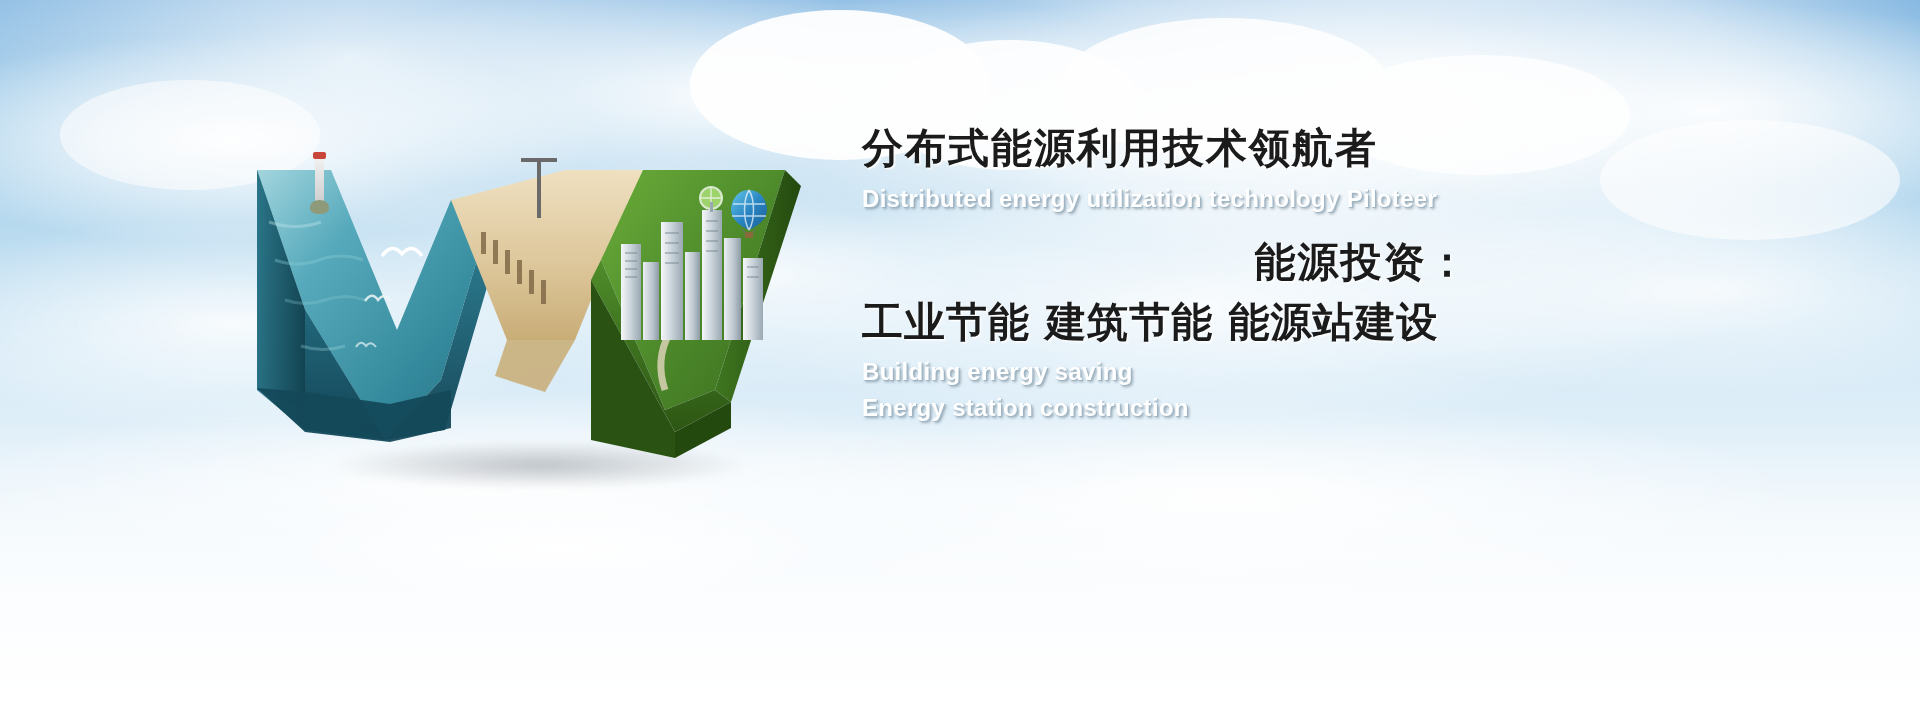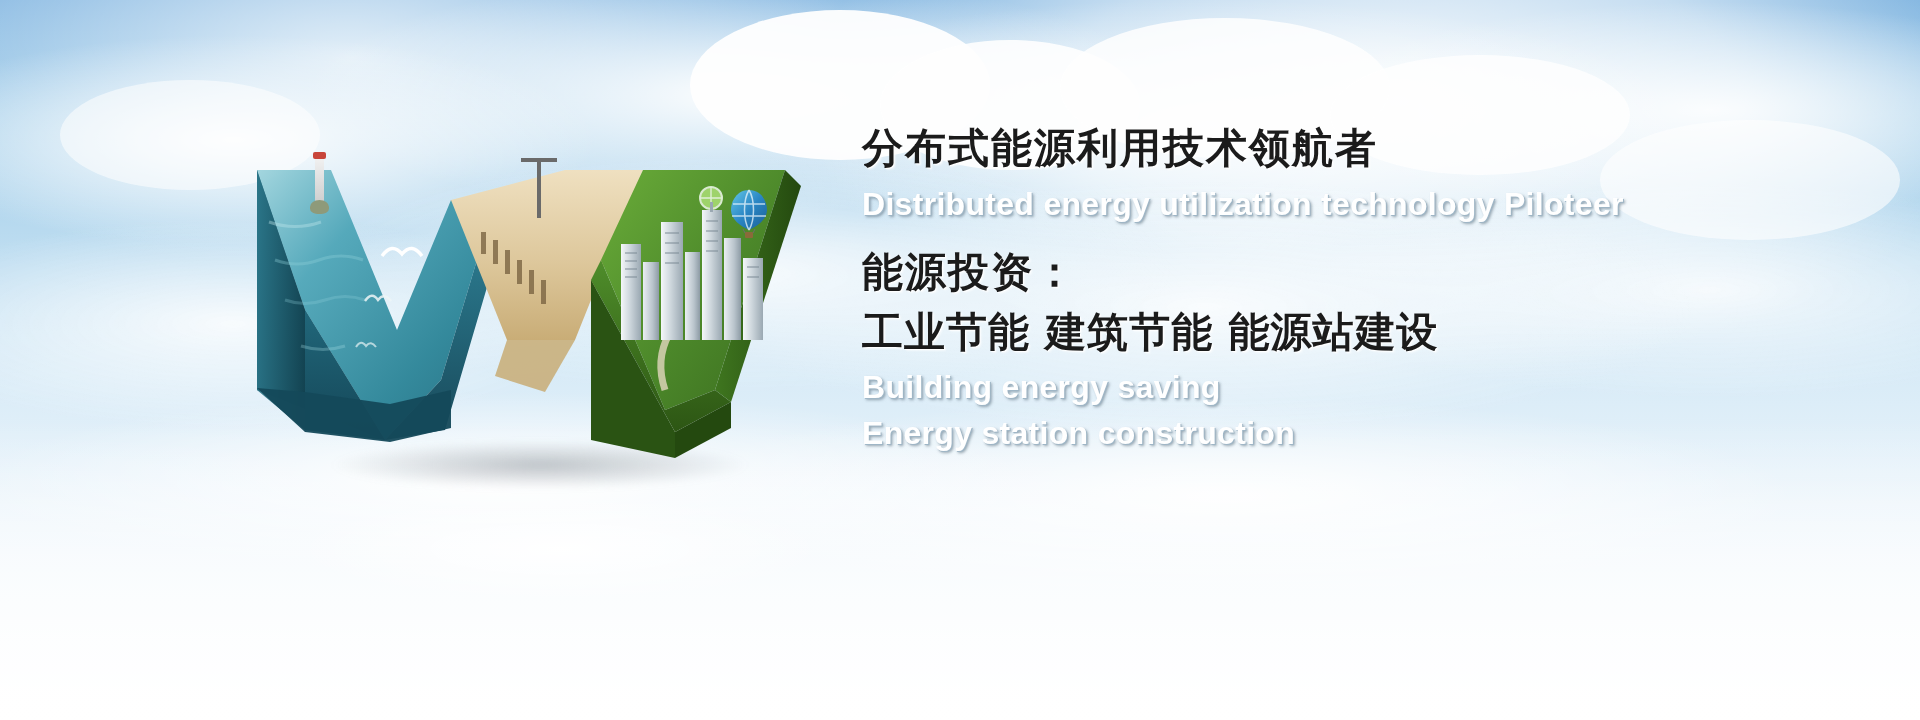--- a/index.html
+++ b/index.html
@@ -56,27 +56,27 @@
   
   #textblock{position:absolute;left:862px;top:126px;width:1000px;}
   .zh-title{
     font-family:"DejaVu Sans","Liberation Sans",sans-serif;
     font-weight:bold;color:#1b1b1b;font-size:41px;line-height:1.12;
     letter-spacing:2px;white-space:nowrap;
     text-shadow:1px 1px 0 rgba(255,255,255,.85), 2px 2px 2px rgba(255,255,255,.55);
   }
   .en-sub{
     font-family:"Liberation Sans","DejaVu Sans",sans-serif;
-    font-weight:bold;color:#ffffff;font-size:32px;line-height:1.25;
+    font-weight:bold;color:#ffffff;font-size:24px;line-height:1.25;
     letter-spacing:.3px;white-space:nowrap;
     text-shadow:1px 1px 0 #9fb6c6, 2px 2px 3px rgba(90,110,125,.6);
   }
   #line-zh-1{margin-bottom:12px;}
   #line-en-1{margin-bottom:26px;}
-  #line-zh-2{margin-bottom:14px;}
+  #line-zh-2{margin-bottom:14px;text-align:center;}
   #line-zh-3{margin-bottom:7px;letter-spacing:1px;}
   #line-en-2{margin-bottom:6px;}
   #line-en-3{margin-bottom:6px;margin-top:11px;}
   #line-en-4{margin-bottom:16px;}
 </style>
 </head>
 <body>
 
 <div id="banner">
 

